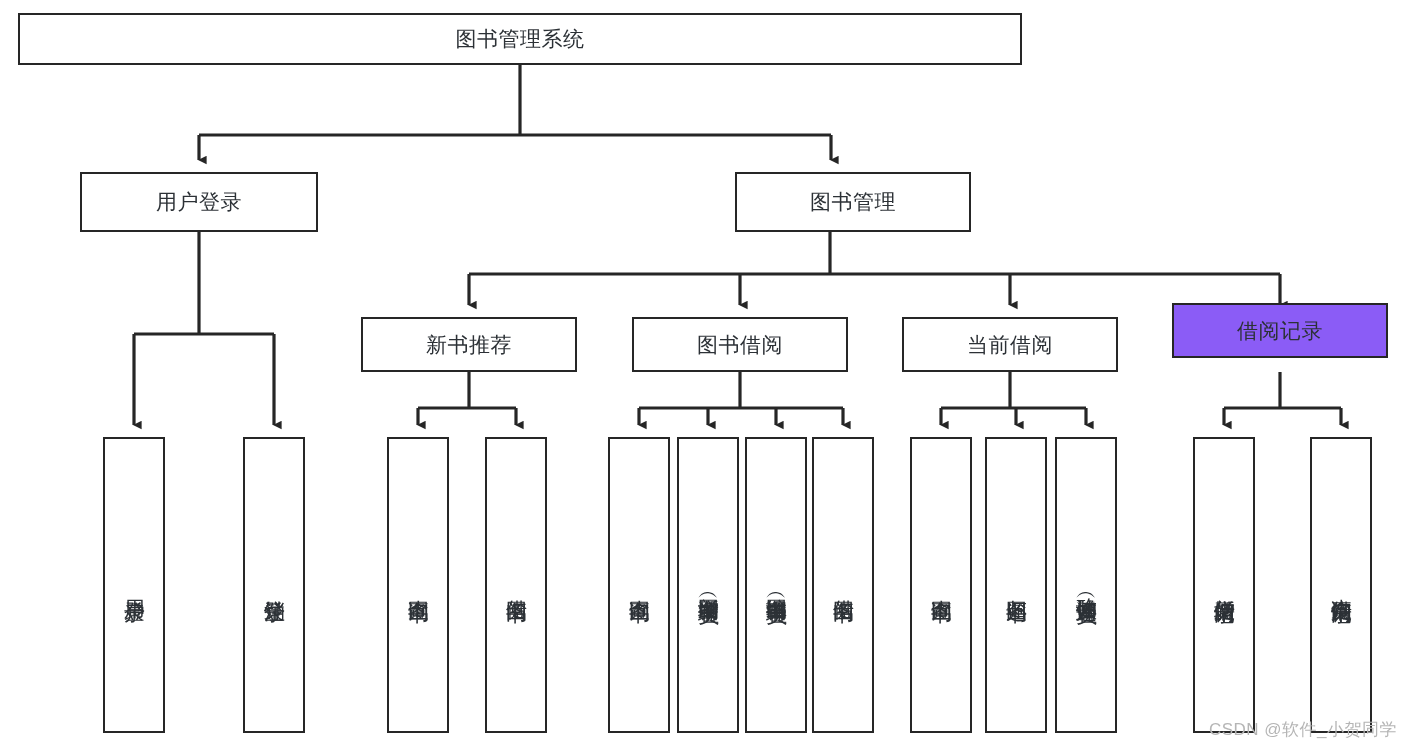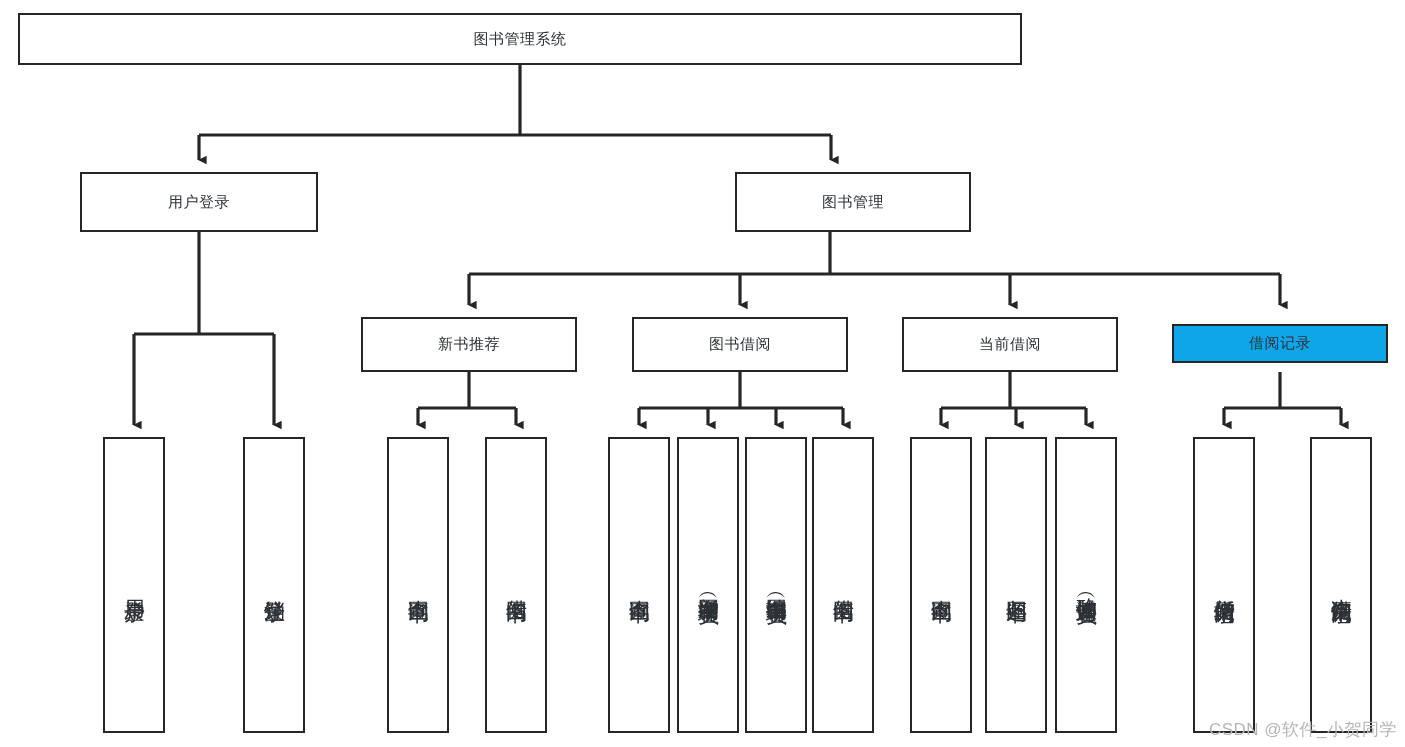--- a/index.html
+++ b/index.html
@@ -30,21 +30,21 @@
     box-sizing: border-box;
     border: 2px solid #262626;
     background: #ffffff;
     display: flex;
     align-items: center;
     justify-content: center;
     color: #2c3136;
     z-index: 2;
   }
   .node.horizontal {
-    font-size: 15px;
+    font-size: 21px;
     letter-spacing: 0.5px;
     line-height: 1.1;
   }
   .node.vertical {
     writing-mode: vertical-rl;
     text-orientation: upright;
     font-size: 21px;
     line-height: 1.28;
     letter-spacing: 1px;
     padding: 6px 0;
@@ -136,21 +136,21 @@
   </svg>
 
   <div class="node horizontal" id="node-root" style="left: 18px; top: 13px; width: 1004px; height: 52px; border-color: rgb(38, 38, 38); color: rgb(44, 49, 54); background: rgb(255, 255, 255);">图书管理系统</div>
 
   <div class="node horizontal" id="node-l2-0" style="left: 80px; top: 172px; width: 238px; height: 60px; border-color: rgb(38, 38, 38); color: rgb(44, 49, 54); background: rgb(255, 255, 255);">用户登录</div>
   <div class="node horizontal" id="node-l2-1" style="left: 712px; top: 172px; width: 236px; height: 60px; border-color: rgb(38, 38, 38); color: rgb(44, 49, 54); background: rgb(255, 255, 255); margin-left: 23px;">图书管理</div>
 
   <div class="node horizontal" id="node-l3-0" style="left: 361px; top: 317px; width: 216px; height: 55px; border-color: rgb(38, 38, 38); color: rgb(44, 49, 54); background: rgb(255, 255, 255);">新书推荐</div>
   <div class="node horizontal" id="node-l3-1" style="left: 632px; top: 317px; width: 216px; height: 55px; border-color: rgb(38, 38, 38); color: rgb(44, 49, 54); background: rgb(255, 255, 255);">图书借阅</div>
   <div class="node horizontal" id="node-l3-2" style="left: 902px; top: 317px; width: 216px; height: 55px; border-color: rgb(38, 38, 38); color: rgb(44, 49, 54); background: rgb(255, 255, 255);">当前借阅</div>
-  <div class="node horizontal" id="node-l3-3" style="left: 1172px; top: 324px; width: 216px; height: 39px; border-color: rgb(38, 38, 38); color: rgb(44, 49, 54); background: #0ea5e9;">借阅记录</div>
+  <div class="node horizontal" id="node-l3-3" style="left: 1172px; top: 303px; width: 216px; height: 55px; border-color: rgb(38, 38, 38); color: rgb(44, 49, 54); background: #8b5cf6;">借阅记录</div>
 
   <div class="node vertical" id="node-leaf-0" style="left: 103px; top: 437px; width: 62px; height: 296px; border-color: rgb(38, 38, 38); color: rgb(44, 49, 54); background: rgb(255, 255, 255);">
     <span class="label">用户登录</span>
   </div>
   <div class="node vertical" id="node-leaf-1" style="left: 243px; top: 437px; width: 62px; height: 296px; border-color: rgb(38, 38, 38); color: rgb(44, 49, 54); background: rgb(255, 255, 255);">
     <span class="label">注销登录</span>
   </div>
   <div class="node vertical" id="node-leaf-2" style="left: 387px; top: 437px; width: 62px; height: 296px; border-color: rgb(38, 38, 38); color: rgb(44, 49, 54); background: rgb(255, 255, 255);">
     <span class="label">查询图书</span>
   </div>

